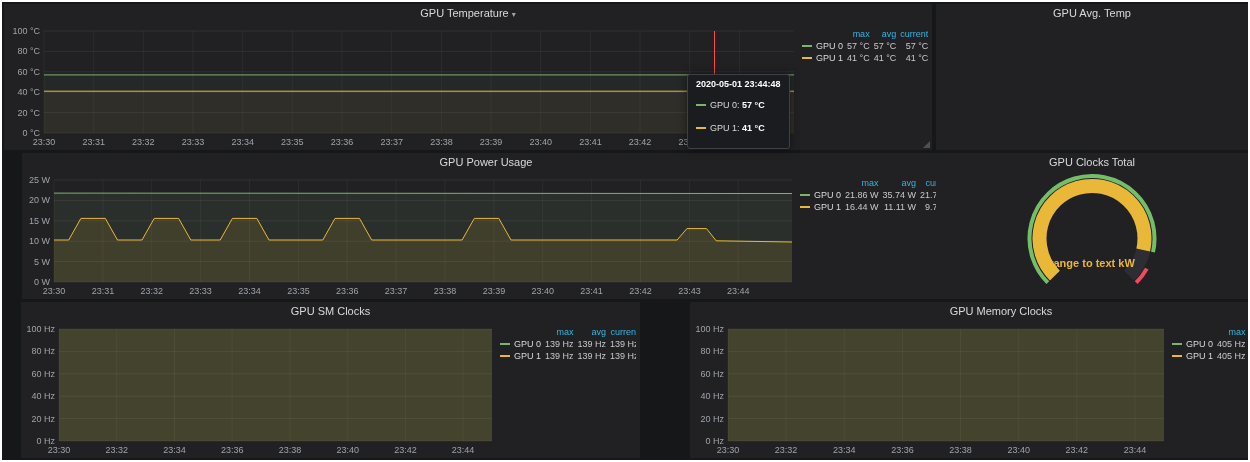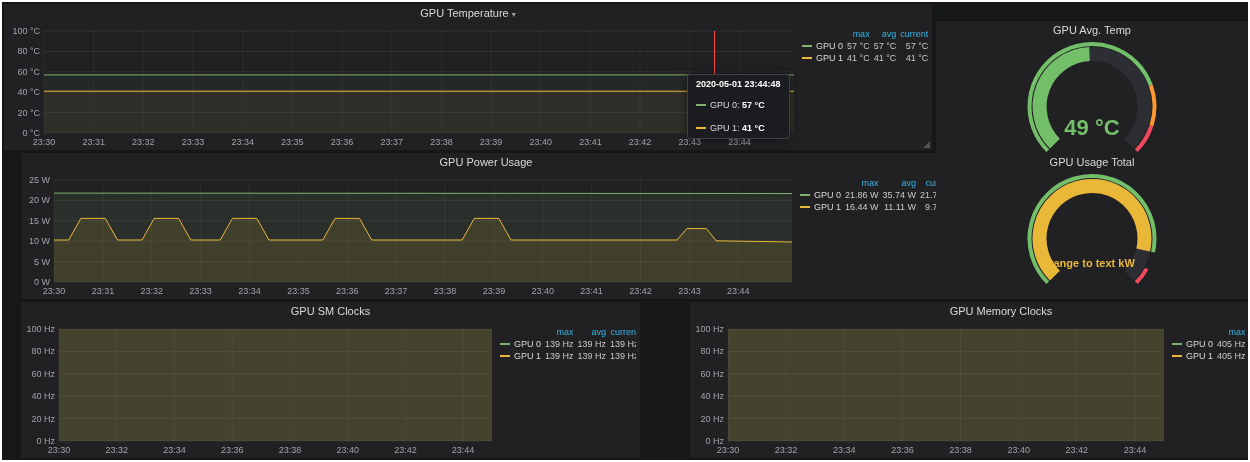--- a/index.html
+++ b/index.html
@@ -22,21 +22,21 @@
   .legend{flex:none;overflow:hidden;padding-top:5px;}
   .legend table{border-collapse:collapse;width:100%;font-size:9px;color:#c7c8c9;}
   .legend td{padding:1px 2px;text-align:right;white-space:nowrap;}
   .legend td.lname{text-align:left;color:#d8d9da;cursor:pointer;}
   .legend td.lcol{color:#33B5E5;font-weight:400;}
   .swatch{display:inline-block;width:10px;height:2px;vertical-align:middle;margin-right:4px;position:relative;top:-1px;}
   .gauge{flex:1;position:relative;min-width:0;}
   .gauge svg{position:absolute;left:0;top:0;}
   .tooltip{
     position:absolute;z-index:20;background:#1b1c1f;border:1px solid #3e4045;border-radius:3px;
-    padding:4px 8px 3px 8px;font-size:9px;color:#d8d9da;white-space:nowrap;box-shadow:0 0 10px rgba(0,0,0,.5);
+    padding:4px 8px 13px 8px;font-size:9px;color:#d8d9da;white-space:nowrap;box-shadow:0 0 10px rgba(0,0,0,.5);
   }
   .tt-date{font-weight:700;color:#ffffff;margin-bottom:3px;}
   .tt-row{line-height:13px;margin-top:10px;}
   .tt-val{color:#ffffff;}
   .resize-handle{
     position:absolute;right:2px;bottom:2px;width:0;height:0;cursor:nwse-resize;
     border-left:7px solid transparent;border-bottom:7px solid #4e5055;
   }
 </style>
 </head>
@@ -131,34 +131,22 @@
     <div class="tooltip" style="left:683px;top:70px;">
       <div class="tt-date">2020-05-01 23:44:48</div>
       <div class="tt-rows">
           <div class="tt-row"><span class="swatch" style="background:#7EB26D"></span><span class="tt-name">GPU 0:</span> <b class="tt-val">57 °C</b></div>
           <div class="tt-row"><span class="swatch" style="background:#EAB839"></span><span class="tt-name">GPU 1:</span> <b class="tt-val">41 °C</b></div>
         </div>
     </div>
     <div class="resize-handle"></div>
   </div>
 
-  <div class="panel" style="left:934px;top:19px;width:312px;height:146px;">
+  <div class="panel" style="left:934px;top:2px;width:312px;height:146px;">
     <div class="panel-title"><span>GPU Avg. Temp</span></div>
-    <div class="panel-body">
-      <div class="gauge">
-          <svg width="304" height="125">
-            <path d="M 114.9 103.6 A 52.5 52.5 0 1 1 189.1 103.6" stroke="#2d2e33" stroke-width="14" fill="none"></path>
-            <path d="M 114.9 103.6 A 52.5 52.5 0 0 1 149.5 14.1" stroke="#73BF69" stroke-width="14" fill="none"></path>
-            <path d="M 107.8 110.7 A 62.5 62.5 0 1 1 210.8 45.3" stroke="#73BF69" stroke-width="4" fill="none"></path>
-            <path d="M 210.8 45.3 A 62.5 62.5 0 0 1 211.4 85.8" stroke="#FF9830" stroke-width="4" fill="none"></path>
-            <path d="M 211.4 85.8 A 62.5 62.5 0 0 1 196.2 110.7" stroke="#F2495C" stroke-width="4" fill="none"></path>
-            <text x="152" y="95.4" text-anchor="middle" fill="#73BF69" font-size="22" font-weight="bold">49 °C</text>
-          </svg>
-        </div>
-    </div>
   </div>
 
   <div class="panel" style="left:20px;top:151px;width:928px;height:146px;">
     <div class="panel-title"><span>GPU Power Usage</span></div>
     <div class="panel-body">
       <div class="chart">
           <svg width="772" height="125">
             <defs>
               <clipPath id="clip1">
                 <rect x="28" y="8" width="738" height="102"></rect>
@@ -233,21 +221,21 @@
                 <td class="lval">11.11 W</td>
                 <td class="lval">9.76 W</td>
               </tr>
             </tbody>
           </table>
         </div>
     </div>
   </div>
 
   <div class="panel" style="left:934px;top:151px;width:312px;height:146px;">
-    <div class="panel-title"><span>GPU Usage Total</span></div>
+    <div class="panel-title"><span>GPU Clocks Total</span></div>
     <div class="panel-body">
       <div class="gauge">
           <svg width="304" height="125">
             <path d="M 114.9 103.6 A 52.5 52.5 0 1 1 189.1 103.6" stroke="#2d2e33" stroke-width="14" fill="none"></path>
             <path d="M 114.9 103.6 A 52.5 52.5 0 1 1 203.2 78.0" stroke="#EAB839" stroke-width="14" fill="none"></path>
             <path d="M 107.8 110.7 A 62.5 62.5 0 1 1 213.0 80.1" stroke="#73BF69" stroke-width="4" fill="none"></path>
             <path d="M 206.8 96.6 A 62.5 62.5 0 0 1 196.2 110.7" stroke="#F2495C" stroke-width="4" fill="none"></path>
             <text x="152" y="95.4" text-anchor="middle" fill="#EAB839" font-size="11" font-weight="bold">range to text kW</text>
           </svg>
         </div>

